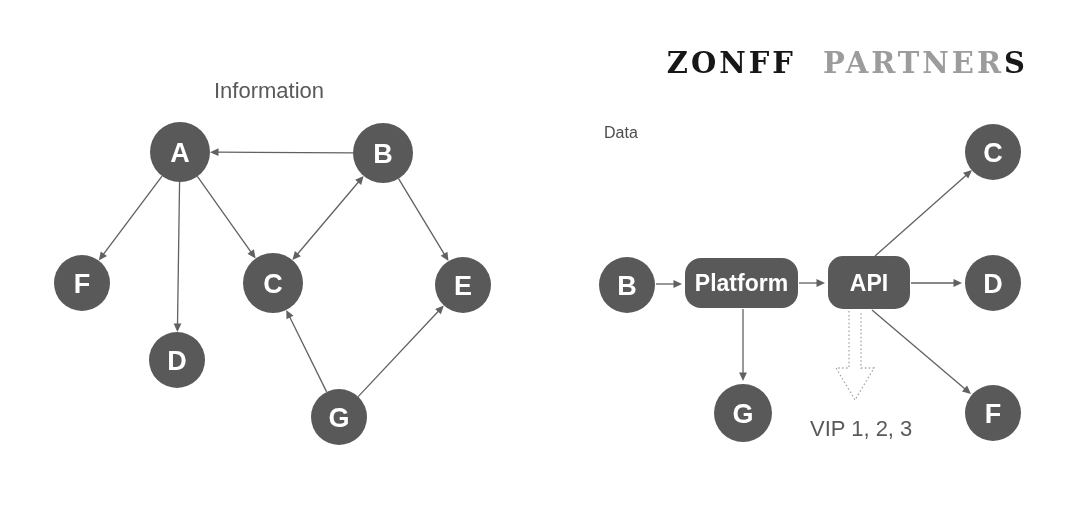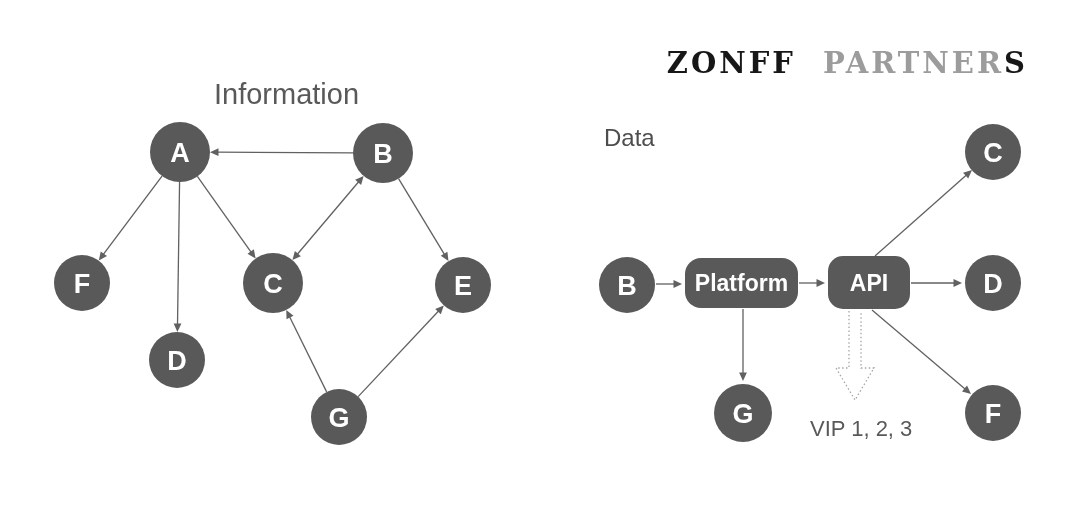--- a/index.html
+++ b/index.html
@@ -9,22 +9,22 @@
   }
   #stage{position:absolute;left:0;top:0;width:1080px;height:511px;}
   svg text{font-family:"Liberation Sans", sans-serif;}
   .logo{
     position:absolute;top:46px;right:52px;white-space:nowrap;
     font-family:"DejaVu Serif", serif;font-weight:bold;
     font-size:29px;letter-spacing:3px;line-height:34px;
   }
   .logo .secondary{margin-left:14px;}
   .diagram-title{position:absolute;white-space:nowrap;}
-  .title-left{left:214px;top:78px;font-size:29px;color:#595959;}
-  .title-right{left:604px;top:124px;font-size:24px;color:#4d4d4d;}
+  .title-left{left:214px;top:78px;font-size:22px;color:#595959;}
+  .title-right{left:604px;top:124px;font-size:16px;color:#4d4d4d;}
   .vip-label{position:absolute;left:810px;top:416px;font-size:22px;color:#595959;white-space:nowrap;}
 </style>
 </head>
 <body>
 
 <svg id="stage" width="1080" height="511" viewBox="0 0 1080 511" xmlns="http://www.w3.org/2000/svg">
     <g>
       <g>
         <polygon points="209.99963600846885,152.1477814581698 218.51874446709712,148.28970019021693 218.48032128797297,156.08960555241885" fill="#616161"></polygon>
         <line x1="353.0003639915311" y1="152.8522185418302" x2="216.9995510771116" y2="152.18226379840942" stroke="#616161" stroke-width="1.3"></line>

